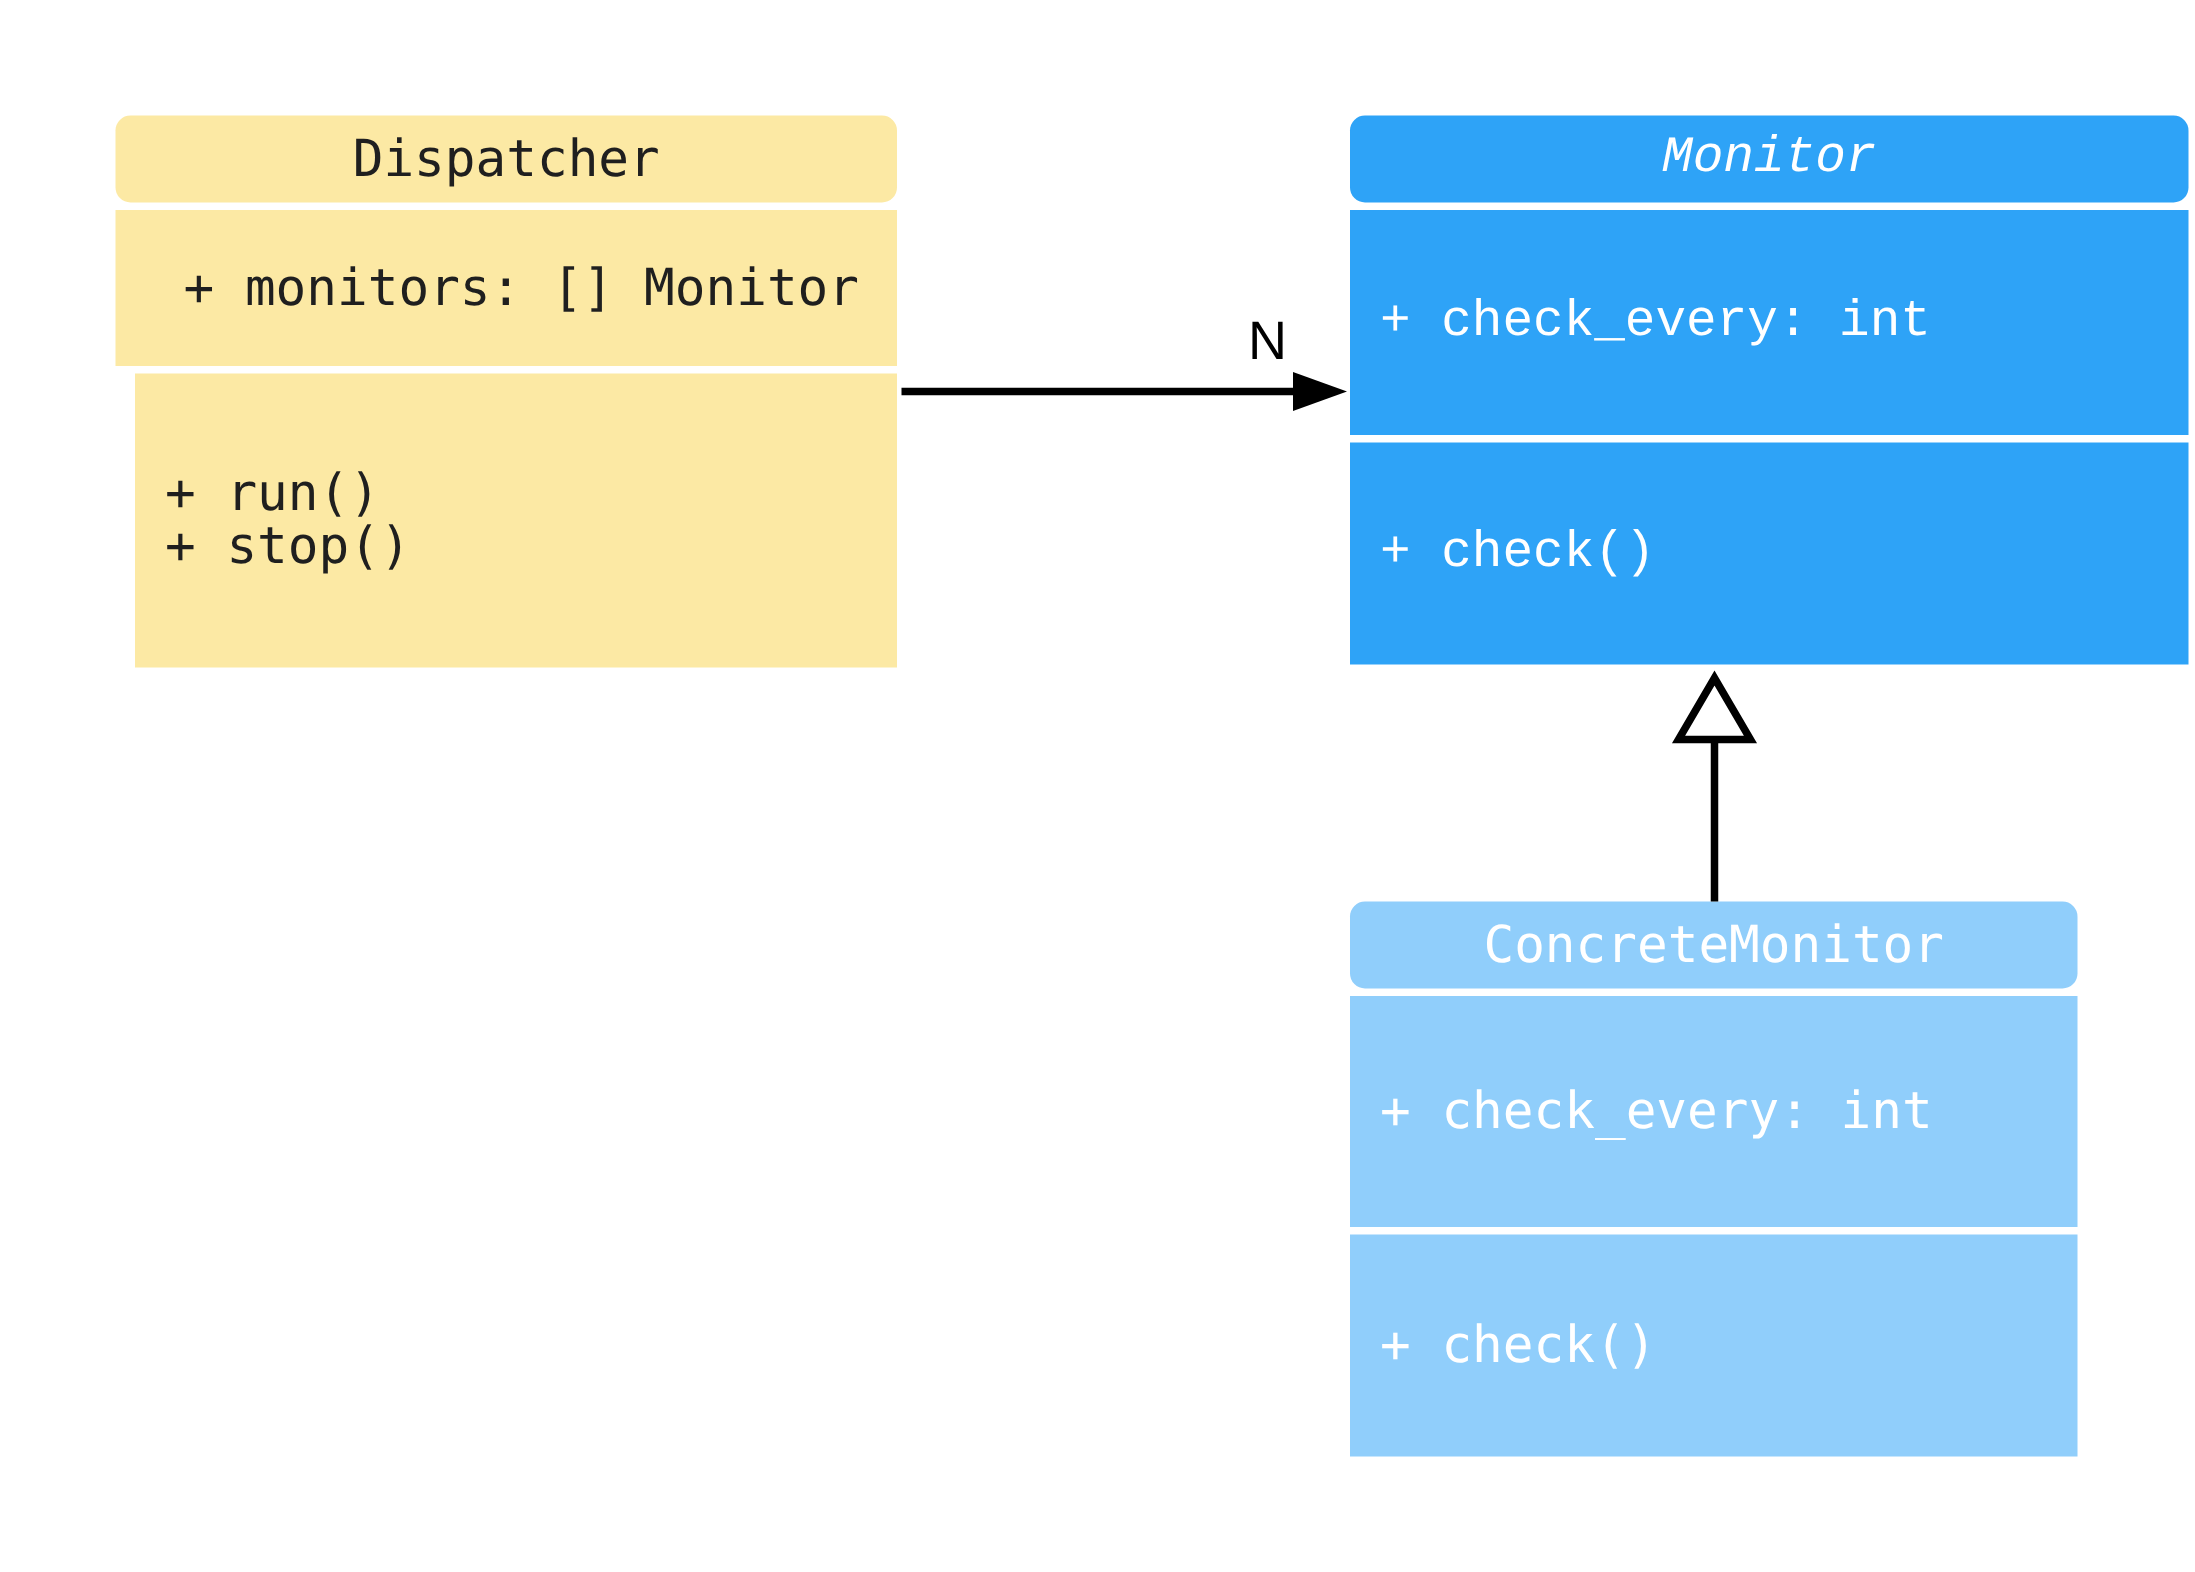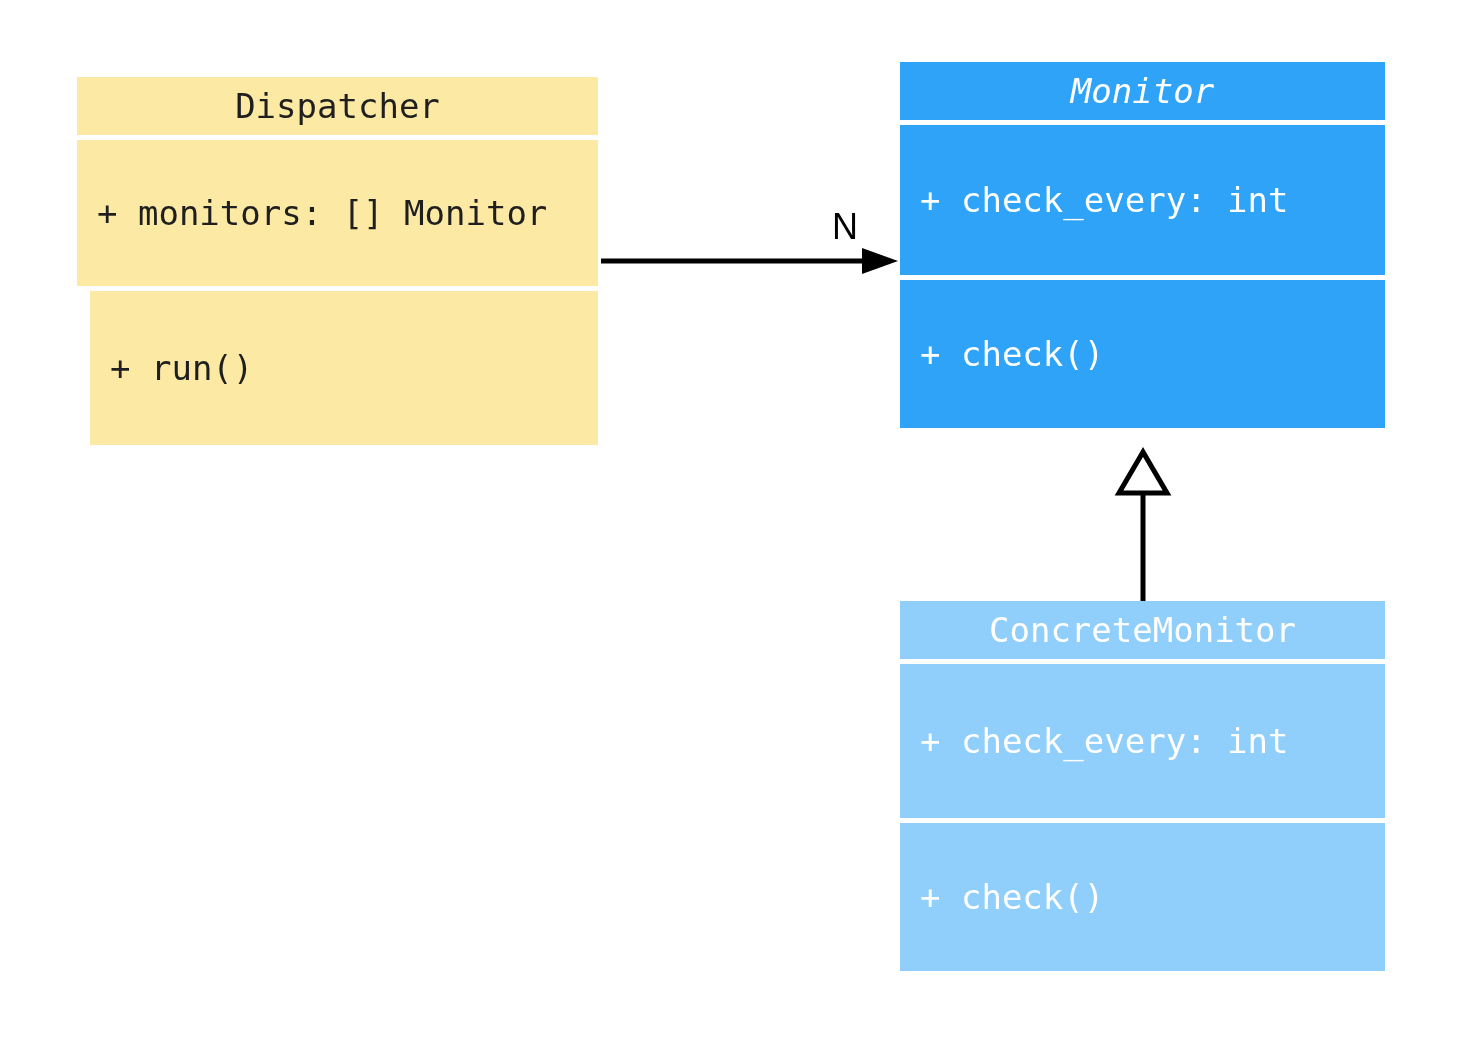--- a/index.html
+++ b/index.html
@@ -23,41 +23,42 @@
     font-size: 34px;
   }
   .sec {
     background: var(--fill, #ccc);
   }
   .sec.title {
     display: flex;
     align-items: center;
     justify-content: center;
     flex: 0 0 auto;
+    border-radius: 10px;
   }
   .sec.title.italic {
     font-style: italic;
   }
   .sec.members {
     display: flex;
     flex-direction: column;
     justify-content: center;
     padding-left: 20px;
     line-height: 35px;
     box-sizing: border-box;
   }
   #box-dispatcher {
     left: 77px; top: 77px; width: 521px; height: 368px;
   }
   #box-dispatcher .title   { height: 58px; }
-  #box-dispatcher .attrs   { height: 146px; }
+  #box-dispatcher .attrs   { height: 104px; text-align: center; }
   #box-dispatcher .methods { flex: 1; margin-left: 13px; }
 
   #box-monitor {
-    left: 900px; top: 62px; width: 485px; height: 366px;
+    left: 900px; top: 77px; width: 559px; height: 366px; font-family: Liberation Mono, monospace;
   }
   #box-monitor .title   { height: 58px; }
   #box-monitor .attrs   { height: 150px; }
   #box-monitor .methods { flex: 1; }
 
   #box-concrete {
     left: 900px; top: 601px; width: 485px; height: 370px;
   }
   #box-concrete .title   { height: 58px; }
   #box-concrete .attrs   { height: 154px; }
@@ -86,20 +87,21 @@
 
 <div class="canvas">
 
   <div class="class-box" id="box-dispatcher" style="--fill: #FCE9A4; color: rgb(31, 31, 31);">
     <div class="sec title">Dispatcher</div>
     <div class="sec members attrs">
       <div>+ monitors: [] Monitor</div>
     </div>
     <div class="sec members methods">
       <div>+ run()</div>
+      <div>+ stop()</div>
     </div>
   </div>
 
   <div class="class-box" id="box-monitor" style="--fill: #2EA3F7; color: rgb(255, 255, 255);">
     <div class="sec title italic">Monitor</div>
     <div class="sec members attrs">
       <div>+ check_every: int</div>
     </div>
     <div class="sec members methods">
       <div>+ check()</div>

